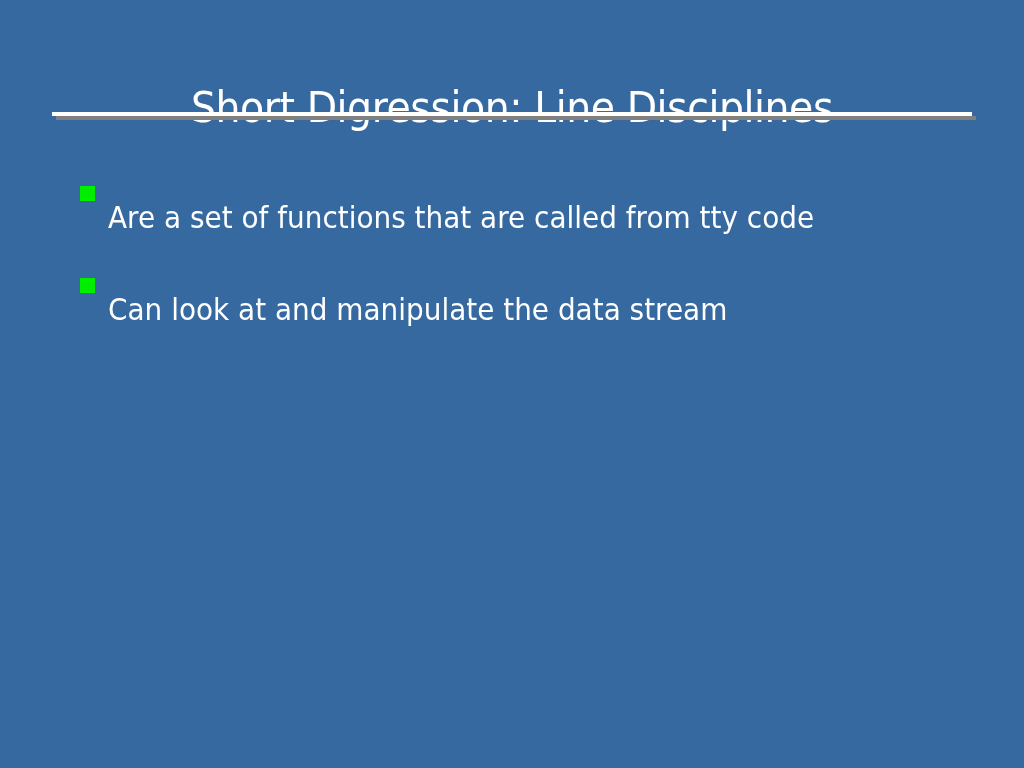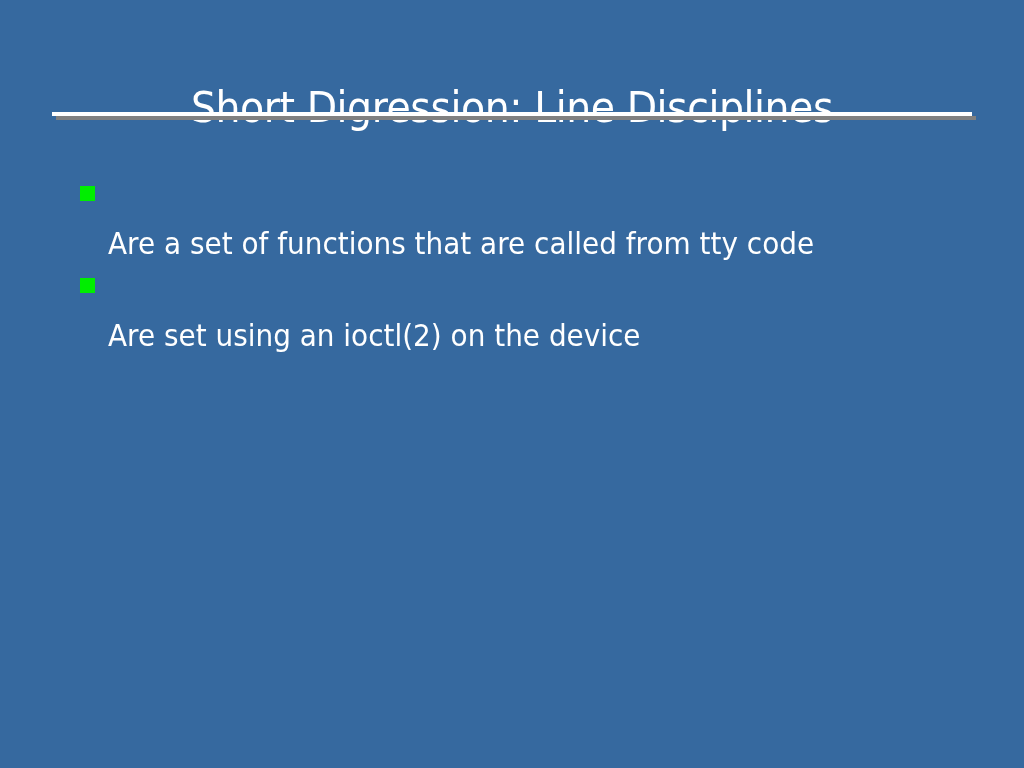--- a/index.html
+++ b/index.html
@@ -75,21 +75,21 @@
     list-style: none;
     margin: 0;
     padding: 0;
   }
 
   .bullet-item {
     position: relative;
     height: 92px;
     padding-left: 28px;
     display: flex;
-    align-items: flex-end;
+    align-items: center;
   }
 
   .bullet-marker {
     position: absolute;
     left: 0;
     top: 14px;
     width: 15px;
     height: 15px;
     background: #00ee00;
     display: block;
@@ -120,22 +120,22 @@
   <div id="title-rule"></div>
 
   <ul id="bullet-list">
 
     <li class="bullet-item">
       <span class="bullet-marker"></span>
       <span class="bullet-text">Are a set of functions that are called from tty code</span>
     </li>
 
 
-
     <li class="bullet-item">
       <span class="bullet-marker"></span>
-      <span class="bullet-text">Are set using an ioctl(2) on the device</span>
+      <span class="bullet-text">Can look at and manipulate the data stream</span>
     </li>
+
 
 
   </ul>
 
 </div>
 
 </body></html>

